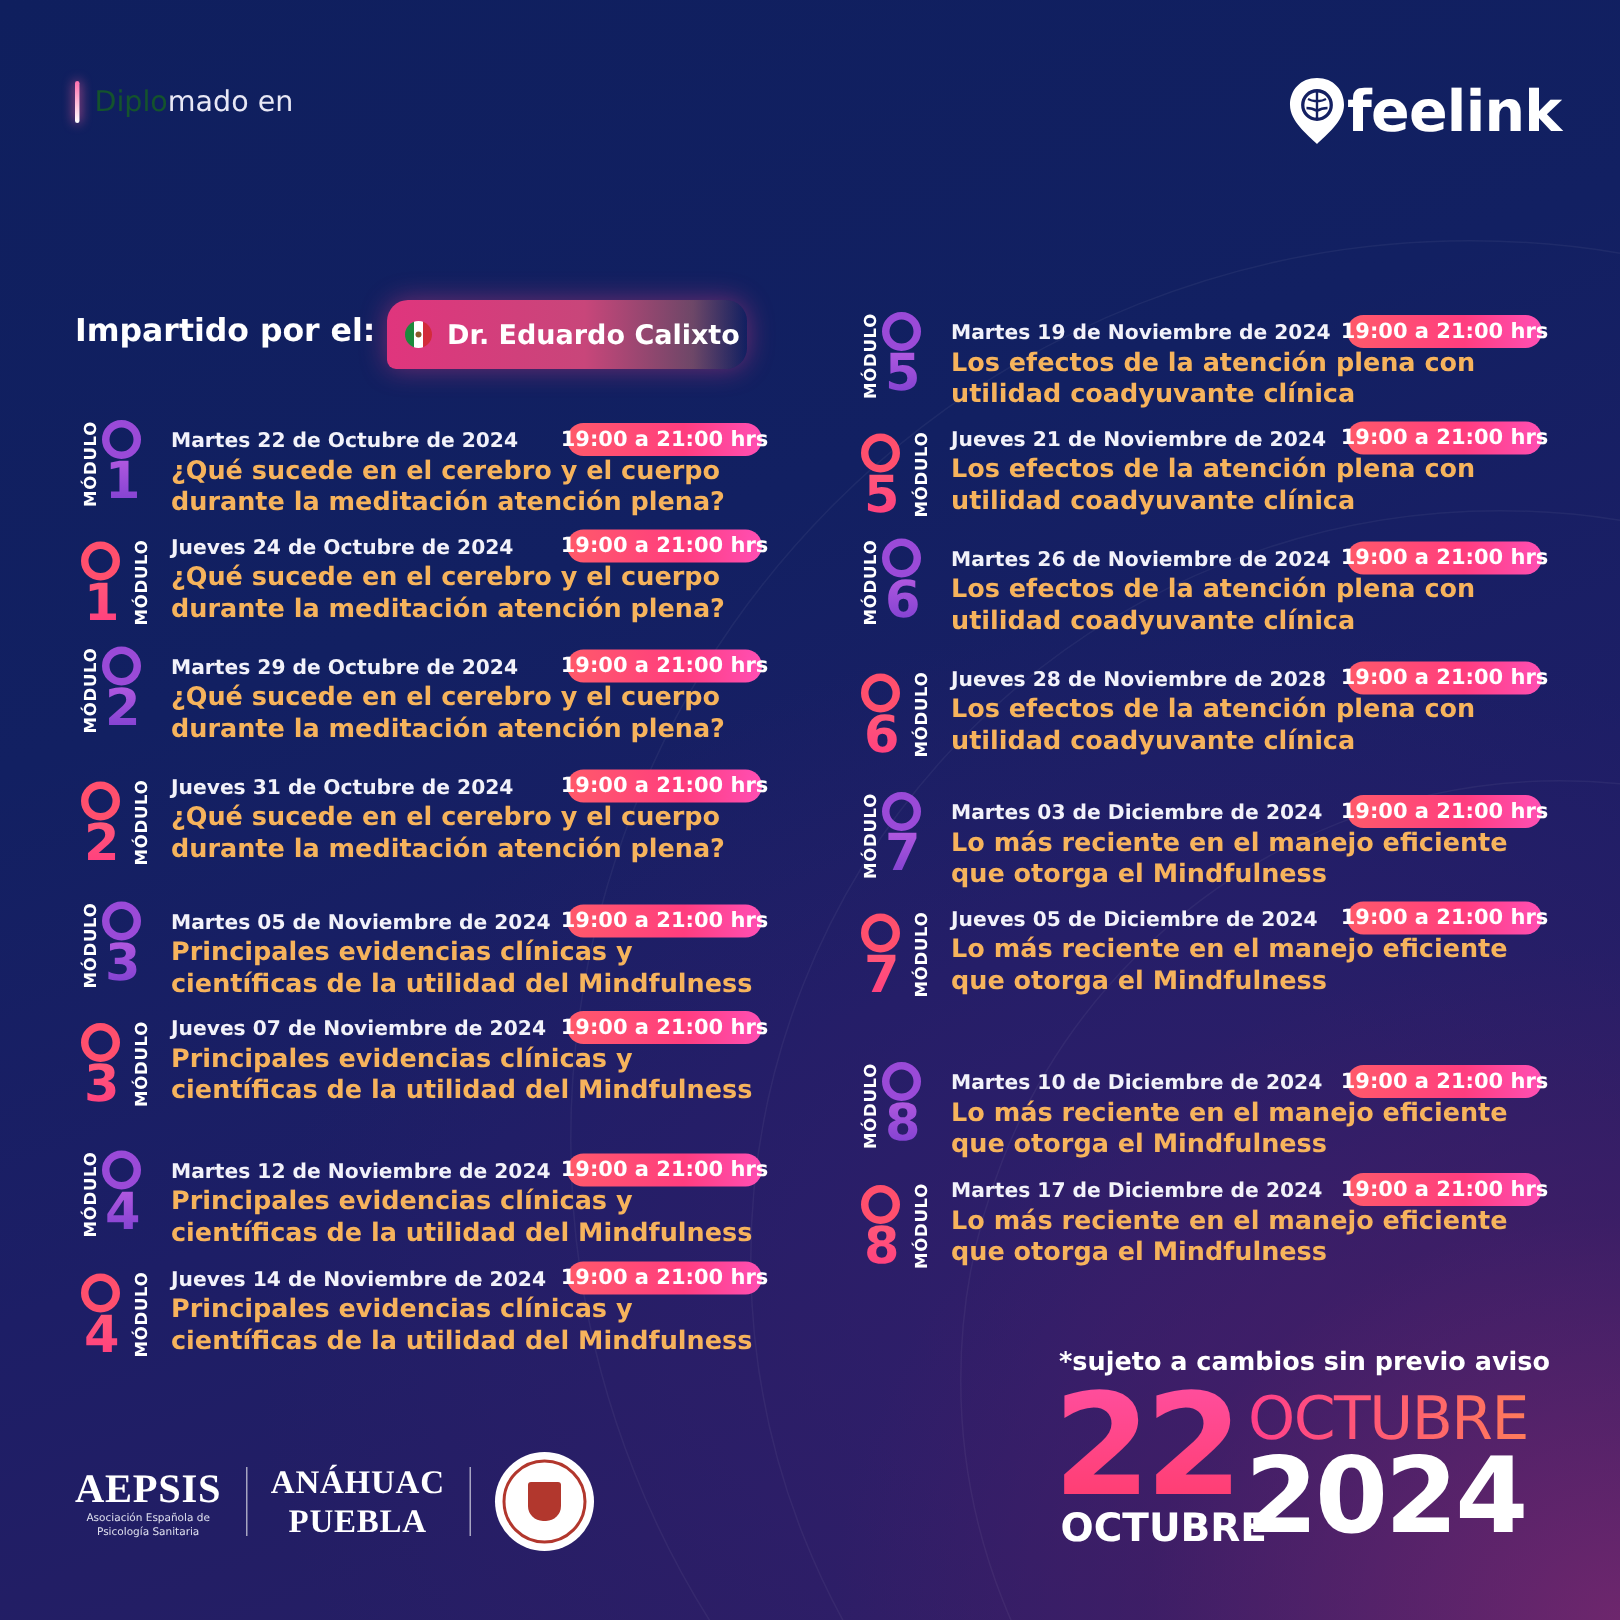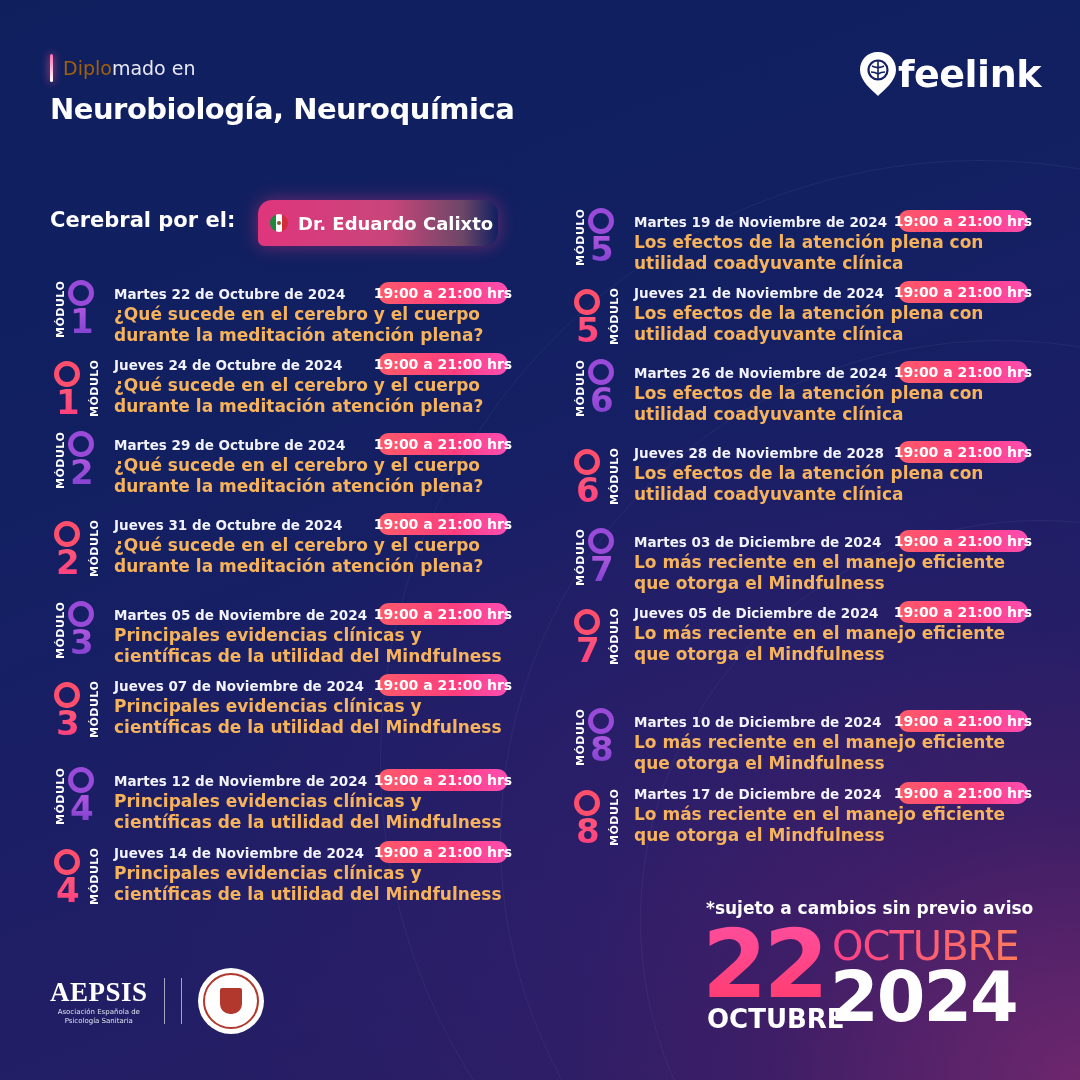--- a/index.html
+++ b/index.html
@@ -9,21 +9,21 @@
   background:
     radial-gradient(ellipse 700px 600px at 1080px 1080px, rgba(120,40,110,0.85) 0%, rgba(80,30,100,0.4) 45%, rgba(0,0,0,0) 75%),
     radial-gradient(ellipse 900px 700px at 800px 900px, rgba(60,30,110,0.6) 0%, rgba(0,0,0,0) 70%),
     linear-gradient(160deg,#0f1f5e 0%,#122062 35%,#1d1e66 60%,#2d1e63 100%);
   position:relative;color:#fff;
 }
 .arc{position:absolute;border-radius:50%;border:1px solid rgba(255,255,255,0.05);pointer-events:none}
 .header-kicker{position:absolute;left:50px;top:54px;display:flex;align-items:center;gap:10px}
 .kicker-bar{width:3px;height:28px;background:linear-gradient(#ff6fae,#fff);border-radius:2px;box-shadow:0 0 8px #ff5f9e}
 .kicker-text{font-size:19px;color:#e8e8f5;font-weight:400}
-.kicker-text .hl{color:#a16207}
+.kicker-text .hl{color:#14532d}
 .title{position:absolute;left:50px;top:88px;font-size:29px;font-weight:700;line-height:42px;letter-spacing:-0.5px}
 .logo{position:absolute;left:858px;top:50px;display:flex;align-items:center;gap:0}
 .logo-pin{width:40px;height:48px;position:relative}
 .logo-text{font-size:38px;font-weight:700;letter-spacing:-0.5px;color:#fff}
 .imparted{position:absolute;left:50px;top:208px;font-size:21px;font-weight:700}
 .doctor-pill{position:absolute;left:258px;top:200px;width:240px;height:46px;border-radius:14px 14px 14px 6px;
   background:linear-gradient(90deg,#e0357d 0%,#c8467a 55%,rgba(200,110,110,0.5) 85%,rgba(200,110,110,0) 100%);
   box-shadow:0 0 18px rgba(230,60,130,0.45);display:flex;align-items:center;padding-left:12px;gap:10px}
 .flag{width:18px;height:18px;border-radius:50%;overflow:hidden;display:flex}
 .flag span{flex:1}
@@ -60,35 +60,34 @@
 
 <div class="arc" style="left:380px;top:160px;width:1200px;height:1200px"></div>
 <div class="arc" style="left:500px;top:340px;width:1000px;height:1000px"></div>
 <div class="arc" style="left:640px;top:520px;width:800px;height:800px"></div>
 
 <div class="header-kicker">
   <div class="kicker-bar"></div>
   <div class="kicker-text"><span class="hl">Diplo</span><span>mado en</span></div>
 </div>
 <div class="title">
-  <div>Neurobiología, Neuroquímica</div>
 </div>
 
 <div class="logo">
   <div class="logo-pin">
     <svg width="40" height="48" viewBox="0 0 40 48">
       <path d="M20 2 C9 2 2 10 2 20 C2 31 14 40 20 46 C26 40 38 31 38 20 C38 10 31 2 20 2 Z" fill="#fff"></path>
       <circle cx="20" cy="20" r="9.5" fill="none" stroke="#142062" stroke-width="2.2"></circle>
       <path d="M20 11 V29 M14 16 Q18 18 20 17 M26 16 Q22 18 20 17 M13 22 Q17 22 20 24 M27 22 Q23 22 20 24" stroke="#142062" stroke-width="1.6" fill="none"></path>
     </svg>
   </div>
   <div class="logo-text">feelink</div>
 </div>
 
-<div class="imparted">Cerebral por el:</div>
+<div class="imparted">Impartido por el:</div>
 <div class="doctor-pill">
   <div class="flag">
     <span style="background:#1b8a3c"></span>
       <span style="background:#fff;position:relative">
         <i style="position:absolute;left:1px;top:7px;width:4px;height:4px;border-radius:50%;background:#8a5a2b"></i>
       </span>
       <span style="background:#d22b3b"></span>
   </div>
   <div class="doc-name"><span>Dr. Eduardo</span> <span class="light">Calixto</span></div>
 </div>
@@ -310,19 +309,23 @@
 <div class="month">OCTUBRE</div>
 <div class="year">2024</div>
 
 <div class="partners">
   <div>
     <div class="aepsis-main">AEPSIS</div>
     <div class="aepsis-sub">Asociación Española de</div>
     <div class="aepsis-sub">Psicología Sanitaria</div>
   </div>
   <div class="sep"></div>
+  <div class="anahuac">
+    <div>ANÁHUAC</div>
+    <div>PUEBLA</div>
+  </div>
   <div class="sep"></div>
   <div class="seal">
     <div class="seal-inner">
         <div class="seal-shield"></div>
       </div>
   </div>
 </div>
 
 </body></html>

